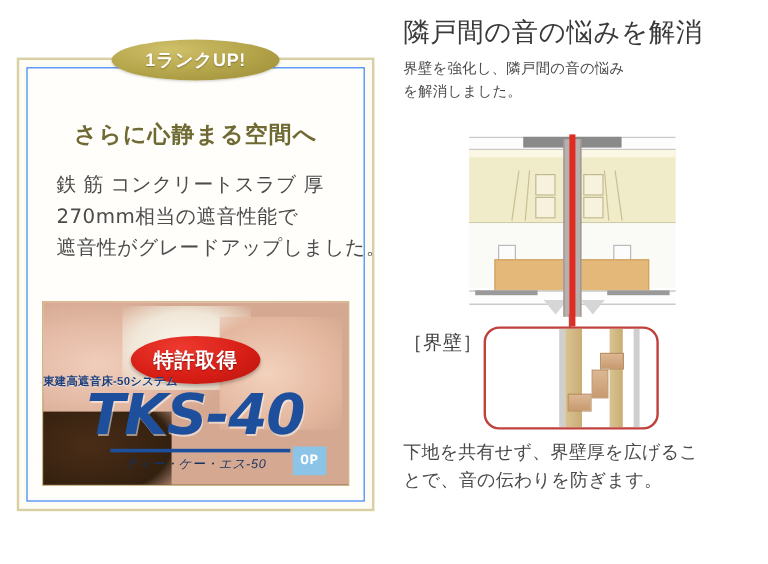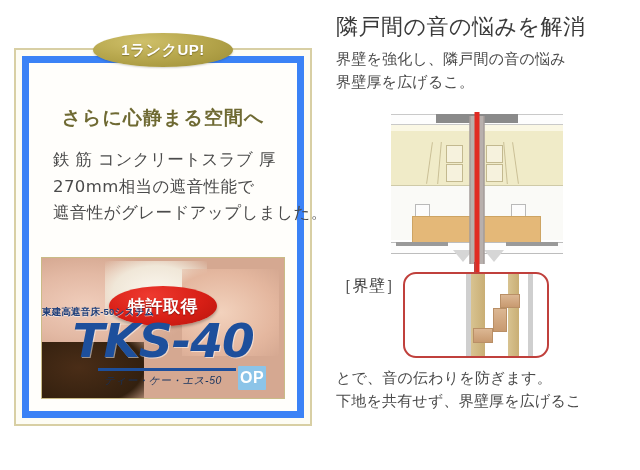--- a/index.html
+++ b/index.html
@@ -14,21 +14,21 @@
 
   
   .left-card{
     position:absolute;left:14px;top:48px;width:298px;height:378px;
     background:#fdfcf4;
     border:2px solid #d8cfa4;
     box-sizing:border-box;
   }
   .left-inner-frame{
     position:absolute;left:6px;top:6px;right:6px;bottom:6px;
-    border:7px solid #3b82f6;
+    border:1px solid #3b82f6;
     box-sizing:border-box;
     background:#fffefb;
   }
   .badge-wrap{
     position:absolute;left:0;right:0;top:-17px;height:34px;
     display:flex;align-items:center;justify-content:center;
     z-index:5;
   }
   .badge-ellipse{
     width:140px;height:34px;border-radius:50%/50%;
@@ -119,33 +119,32 @@
     position:absolute;left:0;right:0;top:68px;text-align:center;
     font-size:10.5px;font-weight:normal;color:#13325f;
     font-style:italic;letter-spacing:.6px;white-space:nowrap;
   }
   .op-badge{
     position:absolute;right:18px;bottom:4px;
     width:28px;height:24px;background:#8cc4e8;
     display:flex;align-items:center;justify-content:center;
     border-radius:1px;
   }
-  .op-text{color:#fff;font-weight:bold;font-size:16px;letter-spacing:.5px;}
+  .op-text{color:#fff;font-weight:bold;font-size:12px;letter-spacing:.5px;font-family:Liberation Mono, monospace;}
 
   
   .right-col{position:absolute;left:336px;top:12px;width:292px;}
   .r-title{
     font-size:22px;color:#3a3a3a;letter-spacing:.5px;
     font-family:Liberation Sans, sans-serif;
     white-space:nowrap;
   }
   .r-lead{
-    margin-top:6px;font-size:15px;line-height:1.55;color:#4a4a4a;
+    margin-top:6px;font-size:12px;line-height:1.55;color:#4a4a4a;
     letter-spacing:.2px;
-    font-family:Liberation Serif, serif;
   }
   .r-lead div{white-space:nowrap;}
 
   
   .diagram{
     position:absolute;left:391px;top:112px;width:172px;height:152px;
     background:#ffffff;
   }
   .dg-slabtop{position:absolute;left:0;top:2px;width:100%;height:9px;background:#fdfdfd;border-top:1px solid #c9c9c9;border-bottom:1px solid #c9c9c9;}
   .dg-slabtop-grey{position:absolute;left:26%;top:2px;width:48%;height:9px;background:#8a8a8a;}
@@ -238,21 +237,21 @@
       <div class="badge-ellipse">
         <span class="badge-text">1ランクUP!</span>
       </div>
     </div>
   </div>
 
   <div class="right-col">
     <div class="r-title">隣戸間の音の悩みを解消</div>
     <div class="r-lead">
       <div>界壁を強化し、隣戸間の音の悩み</div>
-      <div>界壁厚を広げるこ。</div>
+      <div>を解消しました。</div>
     </div>
   </div>
 
   <div class="diagram">
     <div class="dg-slabtop"></div>
     <div class="dg-slabtop-grey"></div>
 
     <div class="dg-upper">
       <div class="dg-upper-top"></div>
     </div>
@@ -290,17 +289,17 @@
     <div class="db-woodL"></div>
     <div class="db-gap"></div>
     <div class="db-woodR"></div>
     <div class="db-greyR"></div>
     <div class="db-blk" style="left:68px;top:54px;width:18px;height:13px;"></div>
     <div class="db-blk" style="left:95px;top:20px;width:18px;height:12px;"></div>
     <div class="db-blk" style="left:88px;top:34px;width:12px;height:22px;"></div>
   </div>
 
   <div class="r-foot">
+    <div>下地を共有せず、界壁厚を広げるこ</div>
     <div>とで、音の伝わりを防ぎます。</div>
-    <div>下地を共有せず、界壁厚を広げるこ</div>
   </div>
 
 </div>
 
 </body></html>

